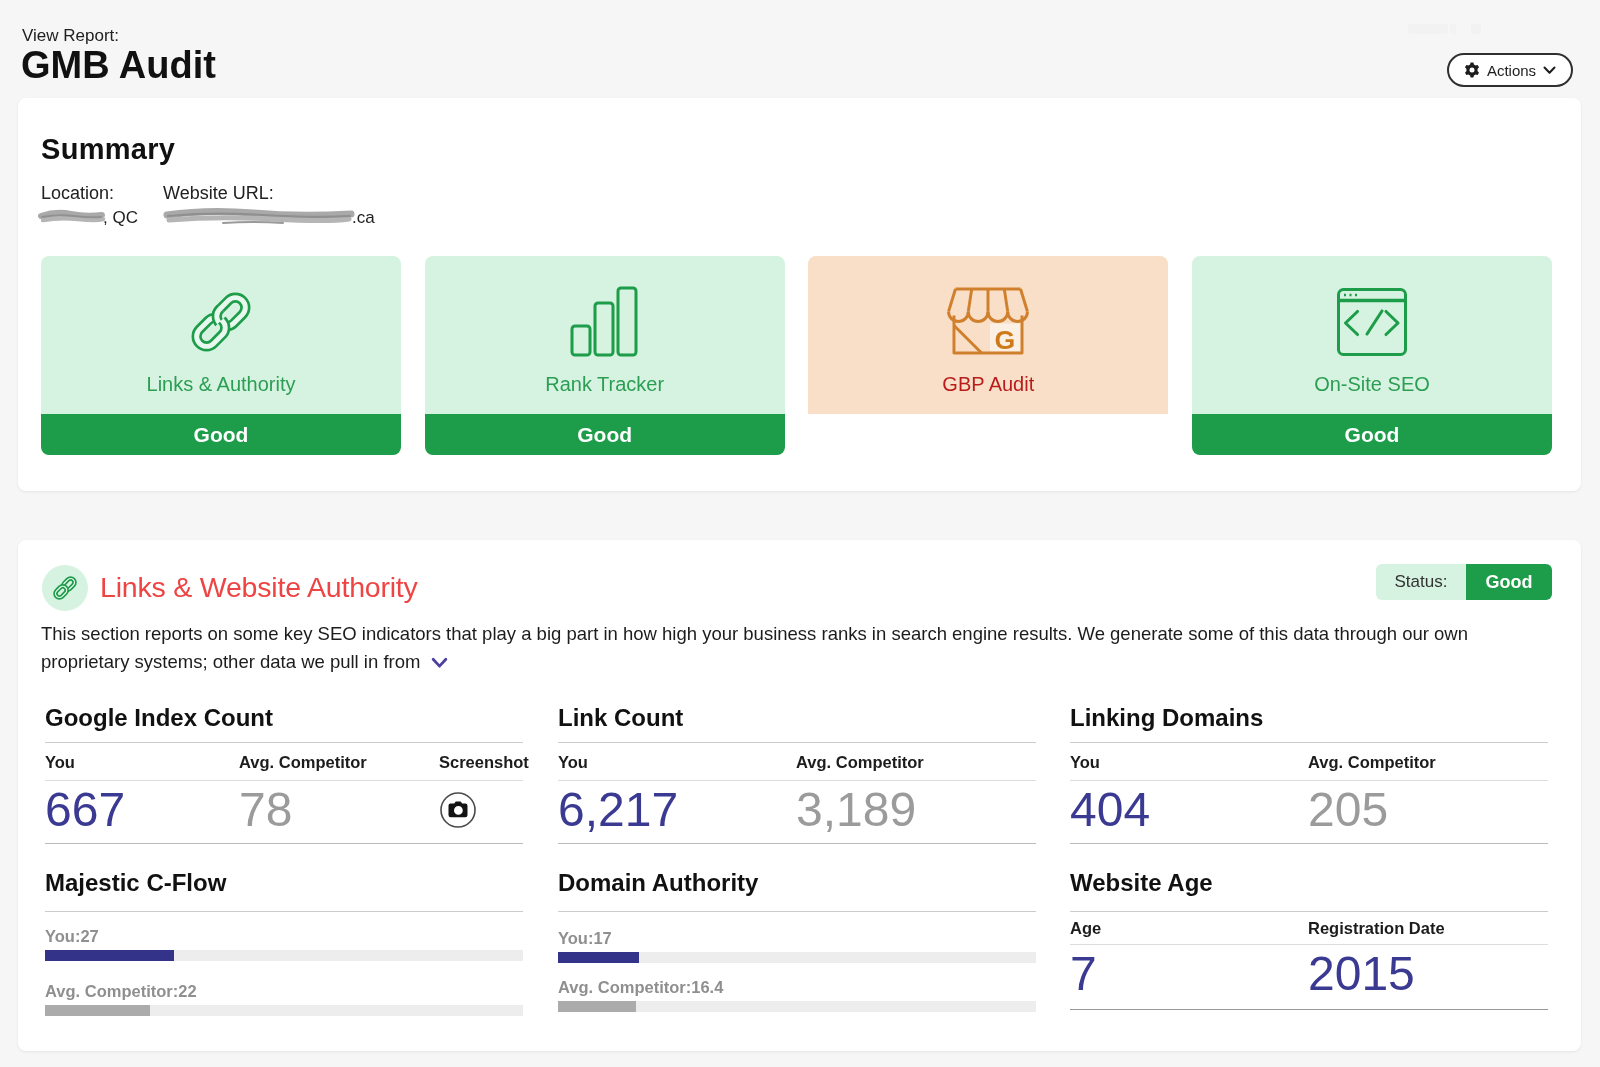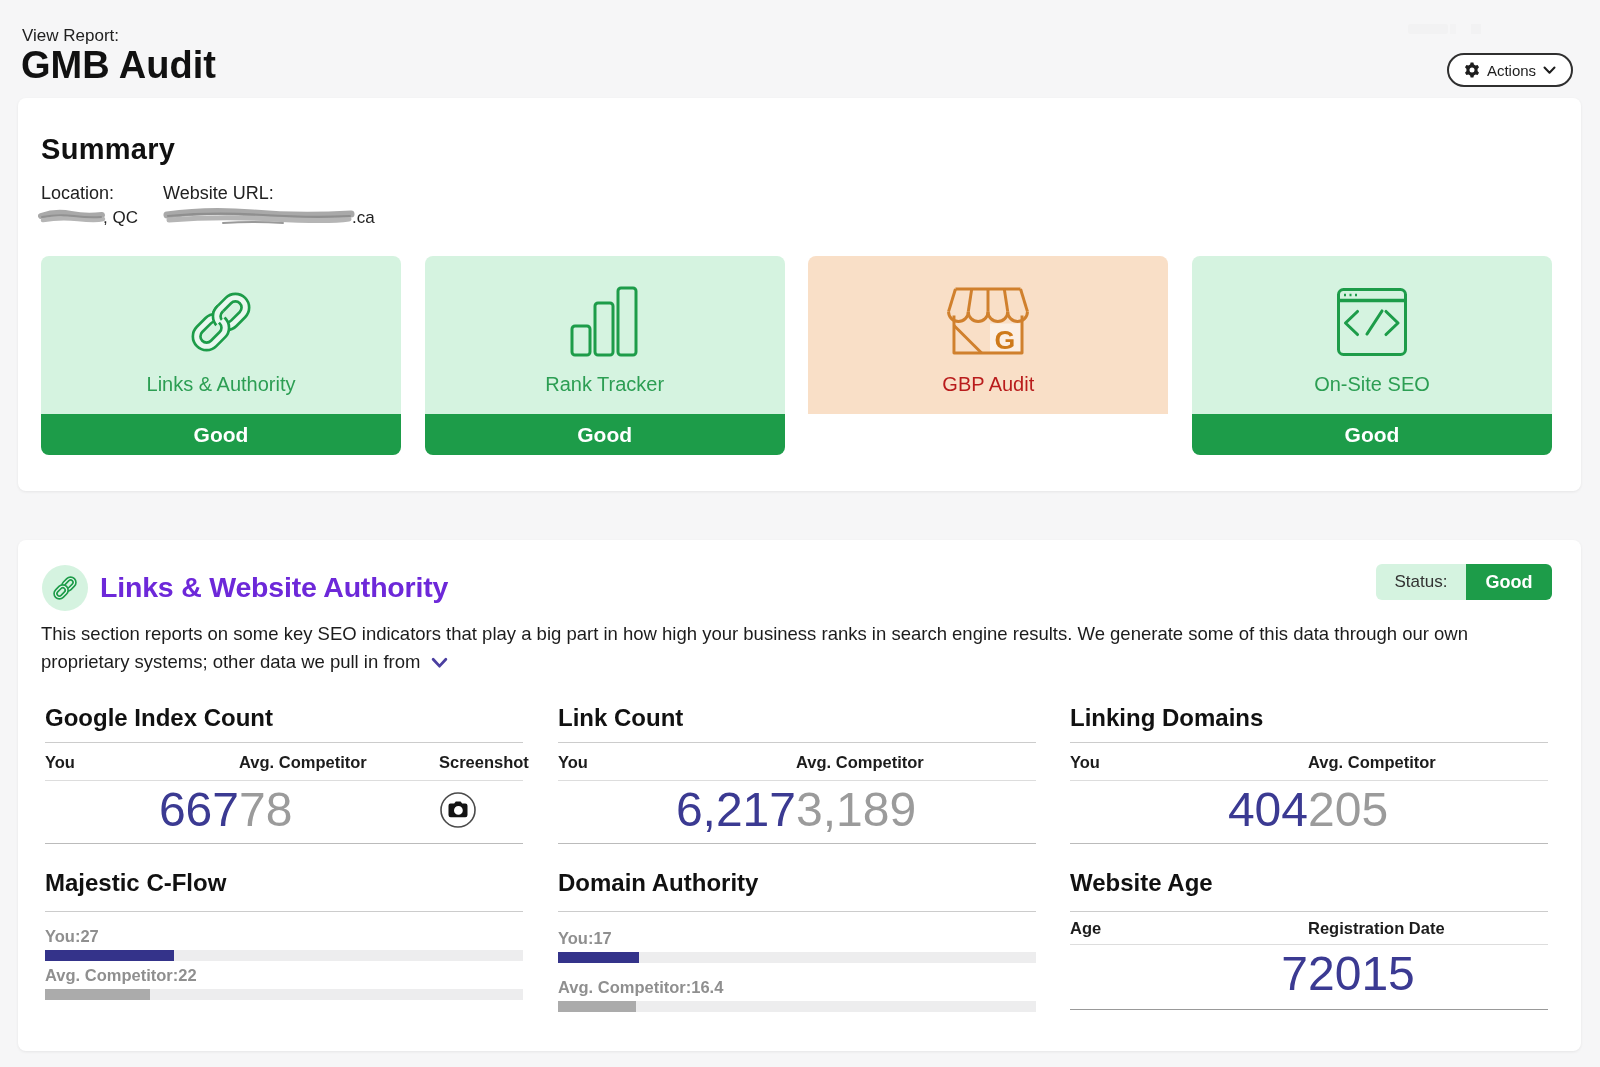--- a/index.html
+++ b/index.html
@@ -27,32 +27,32 @@
 .green .top { background:#d5f3e0; }
 .green .name { color:#2c9e53; }
 .green .bar { background:#1d9c49; }
 .orange .top { background:#f9dfc7; }
 .orange .name { color:#b91c1c; }
 .orange .bar { background:#ce6f12; }
 
 
 #links { left:18px; top:540px; width:1563px; height:511px; }
 #lw-circle { left:24px; top:25px; width:46px; height:46px; border-radius:50%; background:#d5f3e0; display:flex; align-items:center; justify-content:center; }
-#lw-head { left:82px; top:31px; font-size:28.5px; font-weight:bold; color:#6d28d9; letter-spacing:-0.2px; }
+#lw-head { left:82px; top:31px; font-size:28.5px; font-weight:normal; color:#ef4444; letter-spacing:-0.2px; }
 #status { left:1358px; top:24px; height:36px; display:flex; border-radius:6px; overflow:hidden; }
 #status .s1 { width:90px; background:#d5f3e0; color:#333; font-size:17px; display:flex; align-items:center; justify-content:center; }
 #status .s2 { width:86px; background:#1d9c49; color:#fff; font-size:18px; font-weight:bold; display:flex; align-items:center; justify-content:center; }
 #desc { left:23px; top:80px; width:1480px; font-size:18.5px; color:#1c1c1c; line-height:28px; }
 
 .col { position:absolute; width:478px; }
 .col h3 { font-size:24px; line-height:26px; color:#111; letter-spacing:0px; }
 .hr { height:1px; background:#ccc; }
 .mlabels { display:flex; font-size:16.5px; line-height:20px; font-weight:bold; color:#1c1c1c; }
 .mvals { display:flex; font-size:48px; line-height:52px; margin-top:3px; }
-.you { color:#3b3a92;text-align:right; }
+.you { color:#3b3a92; }
 .avg { color:#9b9b9b; }
 .blabel { font-size:16.5px; line-height:20px; font-weight:bold; color:#8f8f8f; }
 .track { width:478px; height:11px; background:#ededee; margin-top:4px; }
 .fill-you { height:11px; background:#34338a; }
 .fill-avg { height:11px; background:#ababab; }
 </style>
 </head>
 <body>
 
 <div class="abs" id="viewreport">View Report:</div>
@@ -254,21 +254,21 @@
     <div class="hr" style="margin-top:7px; background:#bbb;"></div>
   </div>
 
   <div class="col" style="left:27px; top:330px;">
     <h3>Majestic C-Flow</h3>
     <div class="hr" style="margin-top:15px;"></div>
     <div class="blabel" style="margin-top:14px;">You:27</div>
     <div class="track">
         <div class="fill-you" style="width:27%;"></div>
       </div>
-    <div class="blabel" style="margin-top:4px;">Avg. Competitor:22</div>
+    <div class="blabel" style="margin-top:20px;">Avg. Competitor:22</div>
     <div class="track">
         <div class="fill-avg" style="width:22%;"></div>
       </div>
   </div>
 
   <div class="col" style="left:540px; top:330px;">
     <h3>Domain Authority</h3>
     <div class="hr" style="margin-top:15px;"></div>
     <div class="blabel" style="margin-top:16px;">You:17</div>
     <div class="track">

